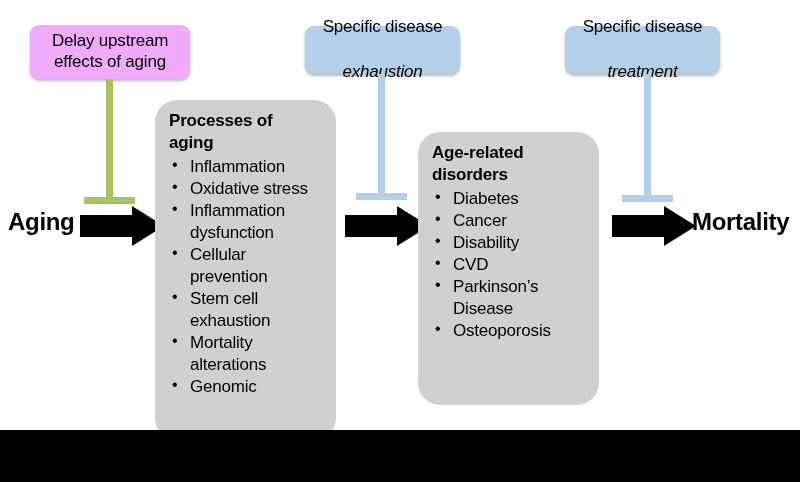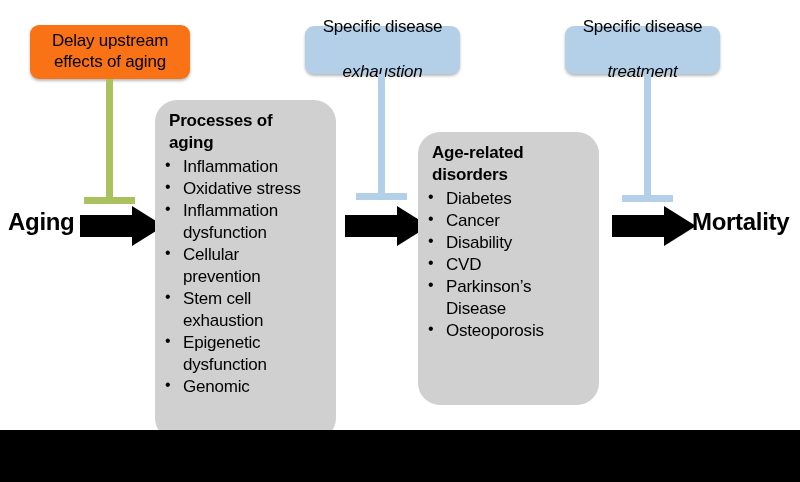--- a/index.html
+++ b/index.html
@@ -29,21 +29,21 @@
     text-align: center;
     line-height: 1.22;
     font-size: 17px;
     letter-spacing: -0.2px;
     box-shadow: 0 2px 3px rgba(0,0,0,0.28);
     padding: 4px 8px;
   }
   .callout .ln { display: block; white-space: nowrap; }
   .callout .ital { font-style: italic; }
 
-  .green-box { background: #f97316; }
+  .green-box { background: #f0abfc; }
   .blue-box  { background: #b4cfe8; gap: 24px; }
 
   
   .stem {
     position: absolute;
     width: 7px;
   }
   .crossbar {
     position: absolute;
     height: 7px;
@@ -62,21 +62,21 @@
   .greybox .gb-title {
     font-weight: bold;
     font-size: 17px;
     line-height: 1.28;
     padding: 10px 14px 0 14px;
     letter-spacing: -0.2px;
   }
   .greybox ul {
     list-style: none;
     margin: 2px 16px 0 0;
-    padding: 0 6px 0 8px;
+    padding: 0 6px 0 15px;
   }
   .greybox li {
     font-size: 17px;
     line-height: 1.30;
     position: relative;
     padding-left: 20px;
     letter-spacing: -0.2px;
   }
   .greybox li::before {
     content: "\2022";
@@ -142,21 +142,21 @@
     <div class="gb-title">
       <span>Processes of</span><br>
       <span>aging</span>
     </div>
     <ul>
       <li>Inflammation</li>
       <li>Oxidative stress</li>
       <li>Inflammation dysfunction</li>
       <li>Cellular prevention</li>
       <li>Stem cell exhaustion</li>
-      <li>Epigenetic dysfunction</li>
+      <li>Mortality alterations</li>
       <li>Genomic</li>
     </ul>
   </div>
 
   <svg class="flow-arrow" style="left:345px; top:206px;" width="84" height="40" viewBox="0 0 84 40">
     <polygon points="0,9 52,9 52,0 84,20 52,40 52,31 0,31" fill="#000000"></polygon>
   </svg>
 
   <div class="greybox" style="left:418px; top:132px; width:181px; height:273px;">
     <div class="gb-title">

